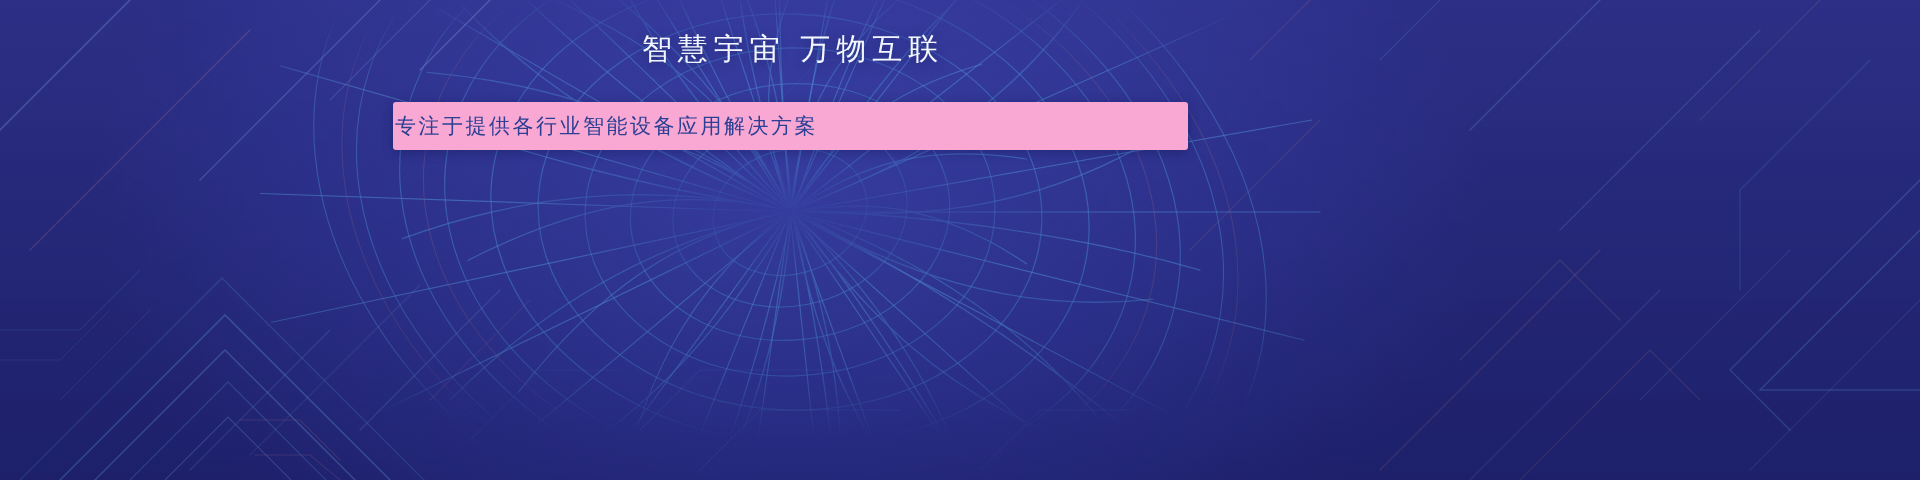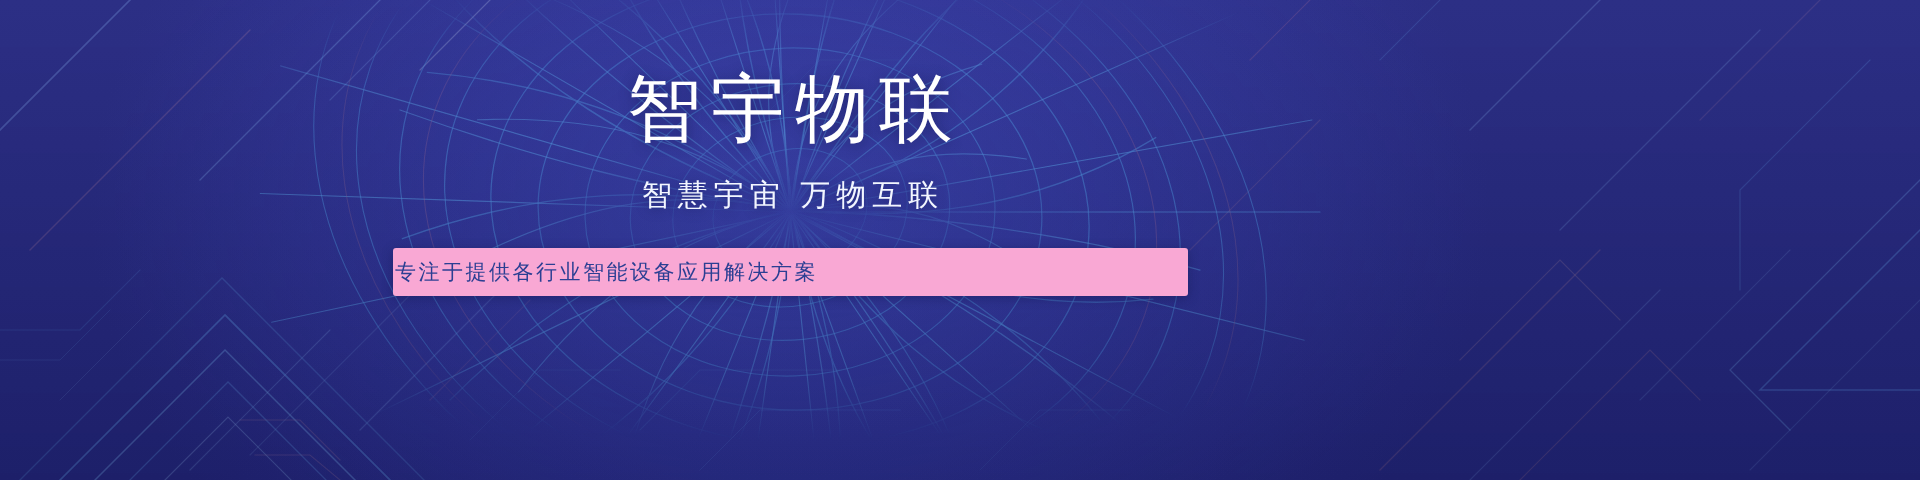--- a/index.html
+++ b/index.html
@@ -265,21 +265,20 @@
       <g fill="none" opacity="0.34" stroke-width="1.1">
         <ellipse cx="790" cy="212" rx="370" ry="280" stroke="#a86c92" transform="rotate(12 790 212)"></ellipse>
         <ellipse cx="790" cy="212" rx="460" ry="344" stroke="#9a6a8e" transform="rotate(20 790 212)"></ellipse>
       </g>
     </g>
   </svg>
 
   <div class="bg-vignette"></div>
 
   <div class="content">
-    <h1 class="title">智宇物联</h1>
 
     <p class="subtitle">智慧宇宙 万物互联</p>
 
     <div class="tagline-box">
       <span class="tagline-text">专注于提供各行业智能设备应用解决方案</span>
     </div>
   </div>
 
 </div>
 

